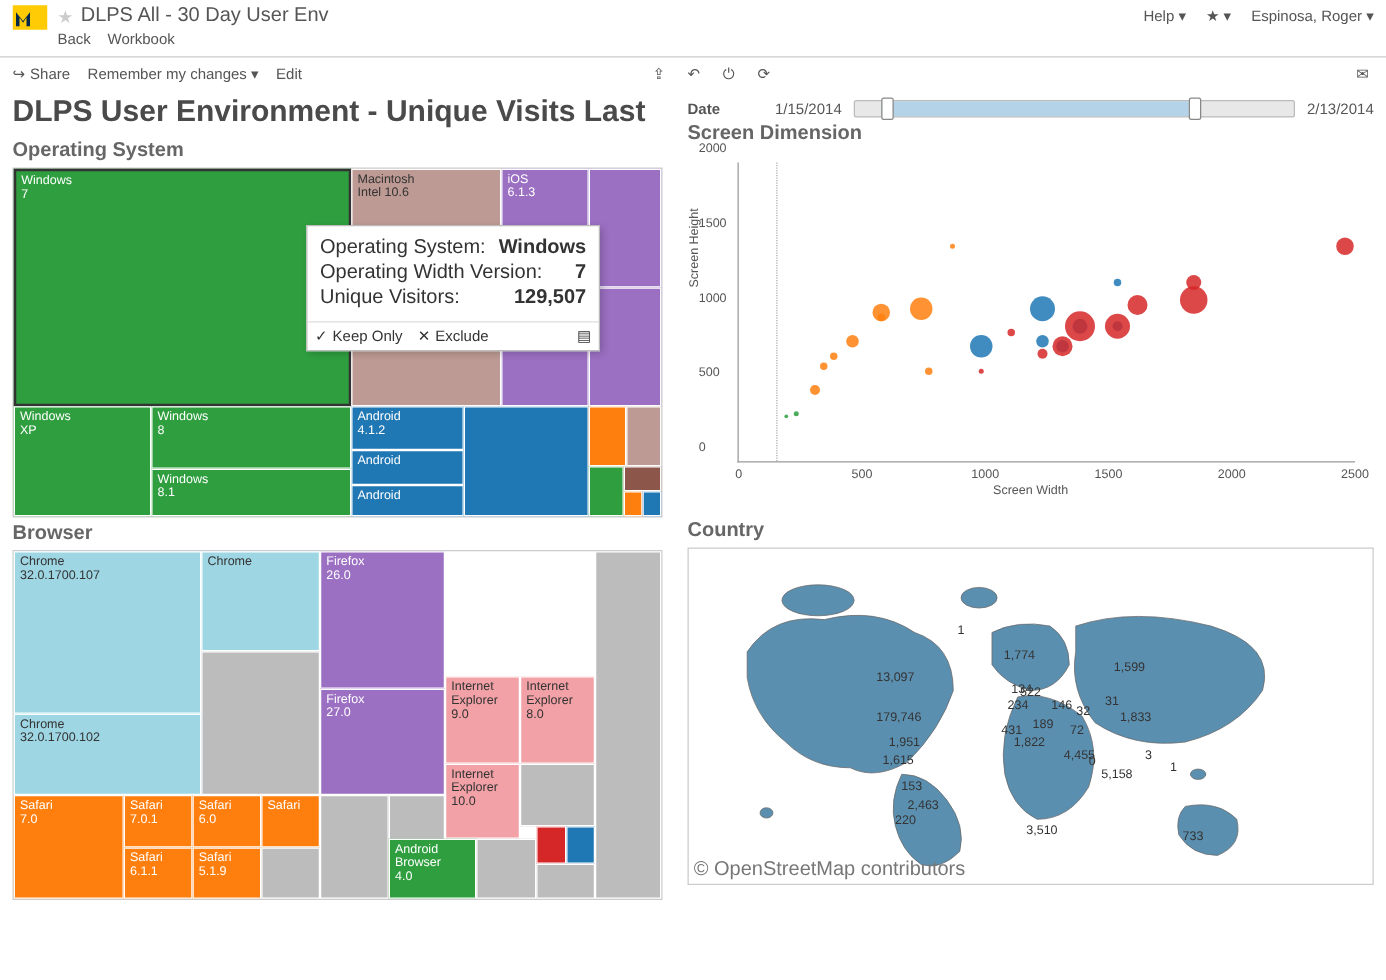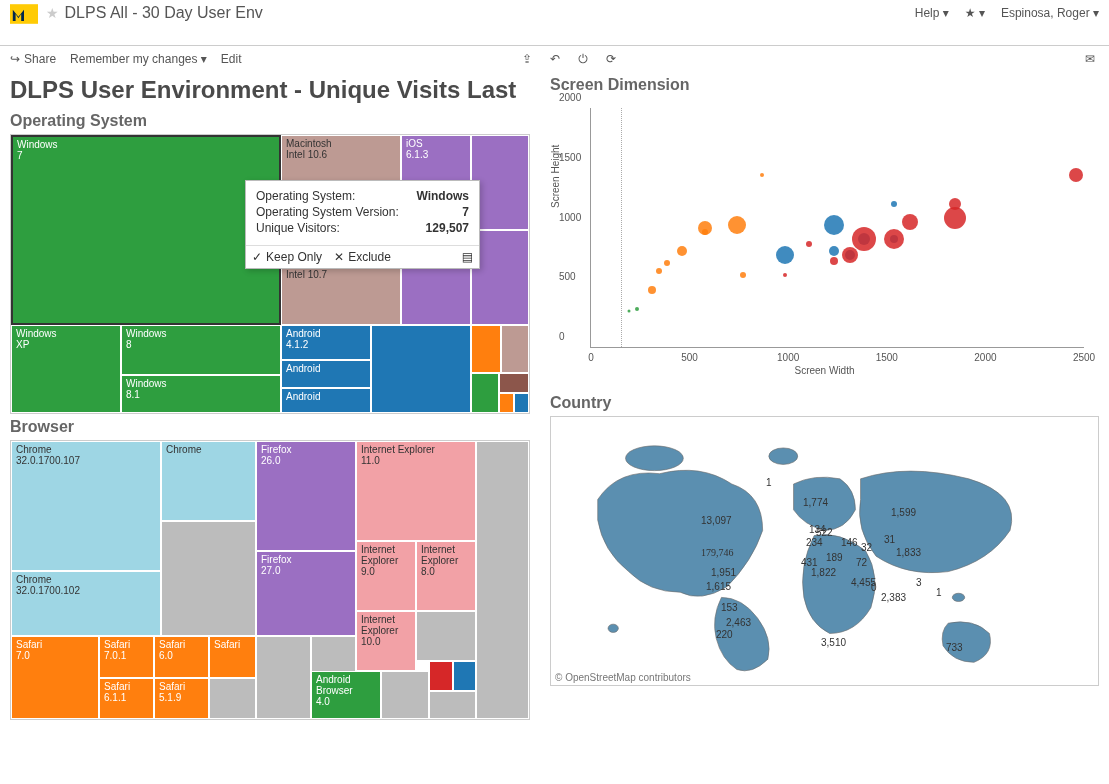--- a/index.html
+++ b/index.html
@@ -32,21 +32,21 @@
 .os-box { height: 280px; }
 .browser-box { height: 280px; margin-top: 4px; }
 .scatter-box { height: 280px; border: none; }
 .map-box { height: 270px; }
 
 .cell { position: absolute; border: 1px solid #fff; font-size: 10px; color: #fff; padding: 2px 4px; overflow: hidden; }
 .cell.dark { color: #333; }
 
 
 .tooltip { position: absolute; left: 245px; top: 108px; width: 235px; background: #fff; border: 1px solid #bbb; box-shadow: 2px 2px 6px rgba(0,0,0,0.2); z-index: 10; }
-.tooltip-body { padding: 8px 10px; font-size: 12px; }
+.tooltip-body { padding: 8px 10px; font-size: 16px; }
 .tt-row { display: flex; justify-content: space-between; margin-bottom: 2px; }
 .tt-actions { border-top: 1px solid #ddd; display: flex; align-items: center; padding: 4px 6px; gap: 12px; font-size: 12px; }
 .tt-actions span { display: flex; align-items: center; gap: 4px; cursor: pointer; }
 
 
 .date-row { display: flex; align-items: center; gap: 10px; margin: 8px 0 4px 0; font-size: 12px; color: #555; }
 .date-row .label { font-weight: bold; width: 60px; }
 .slider-track { flex: 1; height: 14px; background: #e8e8e8; border: 1px solid #bbb; position: relative; border-radius: 2px; }
 .slider-fill { position: absolute; left: 6%; right: 24%; top: 0; bottom: 0; background: #b4d3e8; }
 .slider-handle { position: absolute; top: -3px; width: 10px; height: 18px; background: #fff; border: 1px solid #888; border-radius: 2px; cursor: pointer; }
@@ -56,34 +56,38 @@
 .ytick { position: absolute; left: -32px; font-size: 10px; color: #555; transform: translateY(-50%); }
 .xtick { position: absolute; bottom: -16px; font-size: 10px; color: #555; transform: translateX(-50%); }
 .axis-label-y { position: absolute; left: 0px; top: 110px; transform: rotate(-90deg); transform-origin: left top; font-size: 10px; color: #555; }
 .axis-label-x { position: absolute; left: 0; right: 0; bottom: 2px; text-align: center; font-size: 10px; color: #555; }
 .dot { position: absolute; border-radius: 50%; opacity: 0.85; }
 .guide { position: absolute; border-left: 1px dotted #aaa; top: 0; bottom: 0; }
 
 
 .map-svg { width: 100%; height: 100%; }
 .map-label { position: absolute; font-size: 10px; color: #333; pointer-events: none; }
-.map-attr { position: absolute; left: 4px; bottom: 2px; font-size: 10px; color: #777; }
+.map-attr { position: absolute; left: 4px; bottom: 2px; font-size: 16px; color: #777; }
 </style>
 </head>
 <body>
 
 <div class="topbar">
   <svg class="logo" viewBox="0 0 40 28">
       <rect width="40" height="28" fill="#ffcb05"></rect>
       <path d="M4 24 L4 8 L12 18 L20 8 L20 24 L16 24 L16 14 L12 20 L8 14 L8 24 Z" fill="#00274c"></path>
     </svg>
   <div class="workbook-title-area">
     <div class="workbook-title">
       <span class="star-icon">★</span>
       <h1>DLPS All - 30 Day User Env</h1>
+    </div>
+    <div class="sub-links">
+      <span>Back</span>
+      <span>Workbook</span>
     </div>
   </div>
   <div class="top-right">
     <span>Help ▾</span>
     <span class="fav-star">★ ▾</span>
     <span>Espinosa, Roger ▾</span>
   </div>
 </div>
 
 <div class="toolbar">
@@ -131,21 +135,20 @@
     </div>
 
     <h3 class="section-title">Browser</h3>
     <div class="chart-box browser-box">
       <div class="cell dark" style="left:0;top:0;width:150px;height:130px;background:#9ed6e4;">Chrome<br>32.0.1700.107</div>
       <div class="cell dark" style="left:150px;top:0;width:95px;height:80px;background:#9ed6e4;">Chrome</div>
       <div class="cell dark" style="left:150px;top:80px;width:95px;height:115px;background:#bcbcbc;"></div>
       <div class="cell dark" style="left:0;top:130px;width:150px;height:65px;background:#9ed6e4;">Chrome<br>32.0.1700.102</div>
       <div class="cell" style="left:245px;top:0;width:100px;height:110px;background:#9b6fc2;">Firefox<br>26.0</div>
       <div class="cell" style="left:245px;top:110px;width:100px;height:85px;background:#9b6fc2;">Firefox<br>27.0</div>
-      <div class="cell dark" style="left:345px;top:0;width:120px;height:100px;background:#f2a1a6;">Internet Explorer<br>11.0</div>
       <div class="cell dark" style="left:345px;top:100px;width:60px;height:70px;background:#f2a1a6;">Internet<br>Explorer<br>9.0</div>
       <div class="cell dark" style="left:405px;top:100px;width:60px;height:70px;background:#f2a1a6;">Internet<br>Explorer<br>8.0</div>
       <div class="cell dark" style="left:345px;top:170px;width:60px;height:60px;background:#f2a1a6;">Internet<br>Explorer<br>10.0</div>
       <div class="cell" style="left:0;top:195px;width:88px;height:83px;background:#ff7f0e;">Safari<br>7.0</div>
       <div class="cell" style="left:88px;top:195px;width:55px;height:42px;background:#ff7f0e;">Safari<br>7.0.1</div>
       <div class="cell" style="left:143px;top:195px;width:55px;height:42px;background:#ff7f0e;">Safari<br>6.0</div>
       <div class="cell" style="left:198px;top:195px;width:47px;height:42px;background:#ff7f0e;">Safari</div>
       <div class="cell" style="left:88;top:237px;width:55px;height:41px;background:#ff7f0e;left:88px;">Safari<br>6.1.1</div>
       <div class="cell" style="left:143px;top:237px;width:55px;height:41px;background:#ff7f0e;">Safari<br>5.1.9</div>
       <div class="cell" style="left:198px;top:237px;width:47px;height:41px;background:#bcbcbc;"></div>
@@ -155,20 +158,30 @@
       <div class="cell" style="left:405px;top:170px;width:60px;height:50px;background:#bcbcbc;"></div>
       <div class="cell" style="left:370px;top:230px;width:48px;height:48px;background:#bcbcbc;"></div>
       <div class="cell" style="left:418px;top:220px;width:24px;height:30px;background:#d62728;"></div>
       <div class="cell" style="left:442px;top:220px;width:23px;height:30px;background:#1f77b4;"></div>
       <div class="cell" style="left:418px;top:250px;width:47px;height:28px;background:#bcbcbc;"></div>
       <div class="cell" style="left:465px;top:0;width:53px;height:278px;background:#bcbcbc;"></div>
     </div>
   </div>
 
   <div class="right-col">
+    <div class="date-row">
+      <div class="label">Date</div>
+      <div>1/15/2014</div>
+      <div class="slider-track">
+        <div class="slider-fill"></div>
+        <div class="slider-handle" style="left:6%;"></div>
+        <div class="slider-handle" style="left:76%;"></div>
+      </div>
+      <div>2/13/2014</div>
+    </div>
 
     <h3 class="section-title">Screen Dimension</h3>
     <div class="scatter-box" style="position:relative;">
       <div class="axis-label-y">Screen Height</div>
       <div class="axes" id="axes">
         <div class="guide" style="left:6%;"></div>
       <div class="xtick" style="left: 0%;">0</div>
           <div class="xtick" style="left: 20%;">500</div>
           <div class="xtick" style="left: 40%;">1000</div>
           <div class="xtick" style="left: 60%;">1500</div>
@@ -221,36 +234,36 @@
           <path d="M250 115 Q275 110 300 130 Q315 155 305 185 Q290 210 265 210 Q245 200 240 175 Q235 145 250 115 Z"></path>
           <path d="M295 60 Q340 45 400 60 Q450 75 440 110 Q420 140 380 150 Q340 155 310 135 Q290 110 295 80 Z"></path>
           <path d="M380 200 Q405 195 420 210 Q425 230 405 238 Q385 238 375 222 Q372 208 380 200 Z"></path>
           <ellipse cx="95" cy="40" rx="28" ry="12"></ellipse>
           <ellipse cx="220" cy="38" rx="14" ry="8"></ellipse>
           <ellipse cx="55" cy="205" rx="5" ry="4"></ellipse>
           <ellipse cx="390" cy="175" rx="6" ry="4"></ellipse>
         </g>
       </svg>
       <div id="map-labels">
-          <div class="map-label" style="left: 150px; top: 130px; font-family: Liberation Serif, serif;">179,746</div>
+          <div class="map-label" style="left: 150px; top: 130px;">179,746</div>
           <div class="map-label" style="left: 150px; top: 98px;">13,097</div>
           <div class="map-label" style="left: 160px; top: 150px;">1,951</div>
           <div class="map-label" style="left: 155px; top: 164px;">1,615</div>
           <div class="map-label" style="left: 175px; top: 200px;">2,463</div>
           <div class="map-label" style="left: 270px; top: 220px;">3,510</div>
           <div class="map-label" style="left: 165px; top: 212px;">220</div>
           <div class="map-label" style="left: 170px; top: 185px;">153</div>
           <div class="map-label" style="left: 252px; top: 80px;">1,774</div>
           <div class="map-label" style="left: 258px; top: 107px;">134</div>
           <div class="map-label" style="left: 265px; top: 110px;">522</div>
           <div class="map-label" style="left: 255px; top: 120px;">234</div>
           <div class="map-label" style="left: 250px; top: 140px;">431</div>
           <div class="map-label" style="left: 260px; top: 150px;">1,822</div>
           <div class="map-label" style="left: 300px; top: 160px;">4,455</div>
-          <div class="map-label" style="left: 330px; top: 175px;">2,383</div>
+          <div class="map-label" style="left: 330px; top: 175px;">5,158</div>
           <div class="map-label" style="left: 290px; top: 120px;">146</div>
           <div class="map-label" style="left: 340px; top: 90px;">1,599</div>
           <div class="map-label" style="left: 310px; top: 125px;">32</div>
           <div class="map-label" style="left: 305px; top: 140px;">72</div>
           <div class="map-label" style="left: 295px; top: 117px; margin-left: 38px;">31</div>
           <div class="map-label" style="left: 275px; top: 135px;">189</div>
           <div class="map-label" style="left: 320px; top: 165px;">0</div>
           <div class="map-label" style="left: 365px; top: 160px;">3</div>
           <div class="map-label" style="left: 385px; top: 170px;">1</div>
           <div class="map-label" style="left: 395px; top: 225px;">733</div>
@@ -261,21 +274,21 @@
     </div>
   </div>
 
   <div class="tooltip">
     <div class="tooltip-body">
       <div class="tt-row">
           <span>Operating System:</span>
           <b>Windows</b>
         </div>
       <div class="tt-row">
-          <span>Operating System Version:</span>
+          <span>Operating Width Version:</span>
           <b>7</b>
         </div>
       <div class="tt-row">
           <span>Unique Visitors:</span>
           <b>129,507</b>
         </div>
     </div>
     <div class="tt-actions">
       <span>✓ <span>Keep Only</span></span>
       <span>✕ <span>Exclude</span></span>

